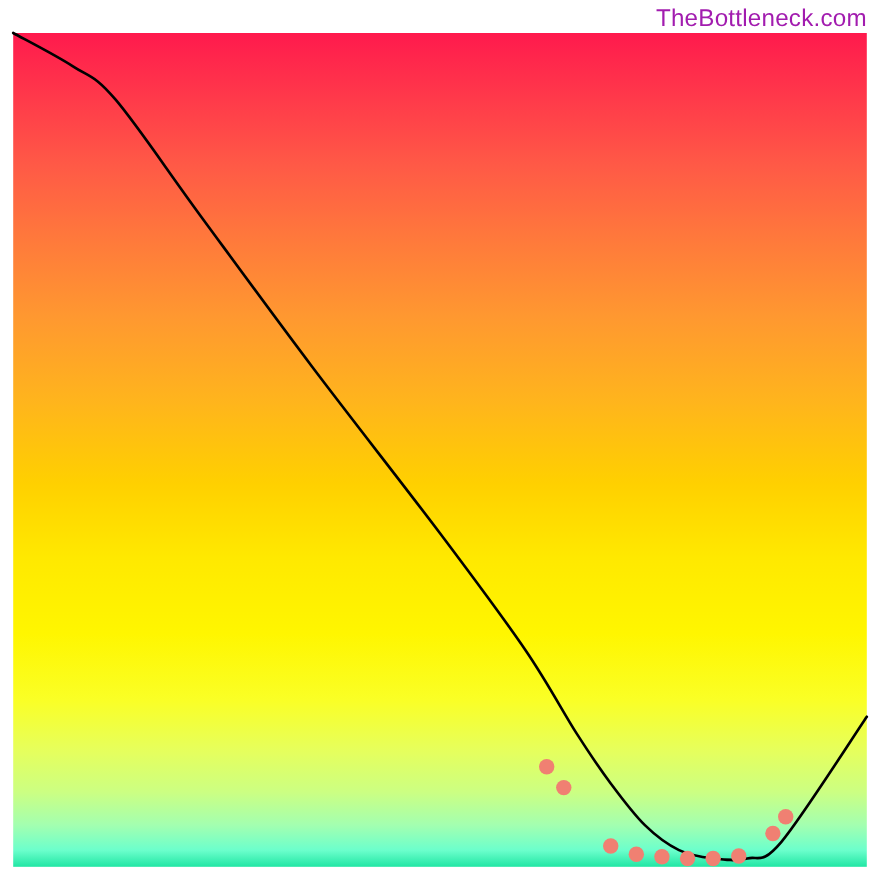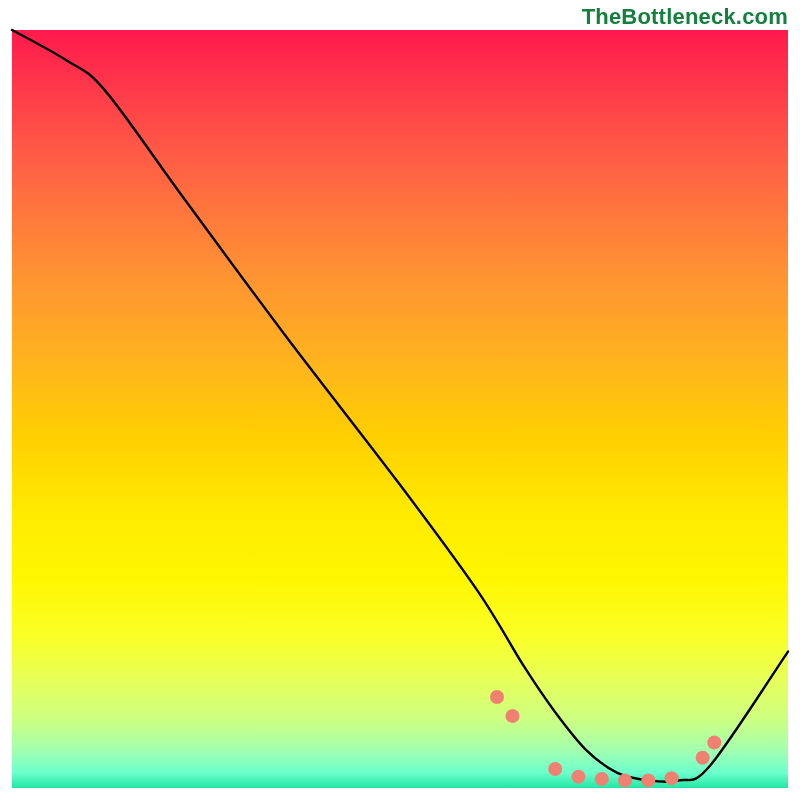--- a/index.html
+++ b/index.html
@@ -39,22 +39,22 @@
       #6cffcc 98%,
       #21e6a4 100%
     );
     box-sizing: border-box;
   }
   .watermark {
     position: absolute;
     top: 4px;
     right: 12px;
     font-size: 22px;
-    color: #15803d;
-    font-weight: 700;
+    color: #a21caf;
+    font-weight: 400;
     letter-spacing: 0.2px;
   }
   svg.curve {
     position: absolute;
     left: 0;
     top: 0;
     width: 100%;
     height: 100%;
     overflow: visible;
   }

